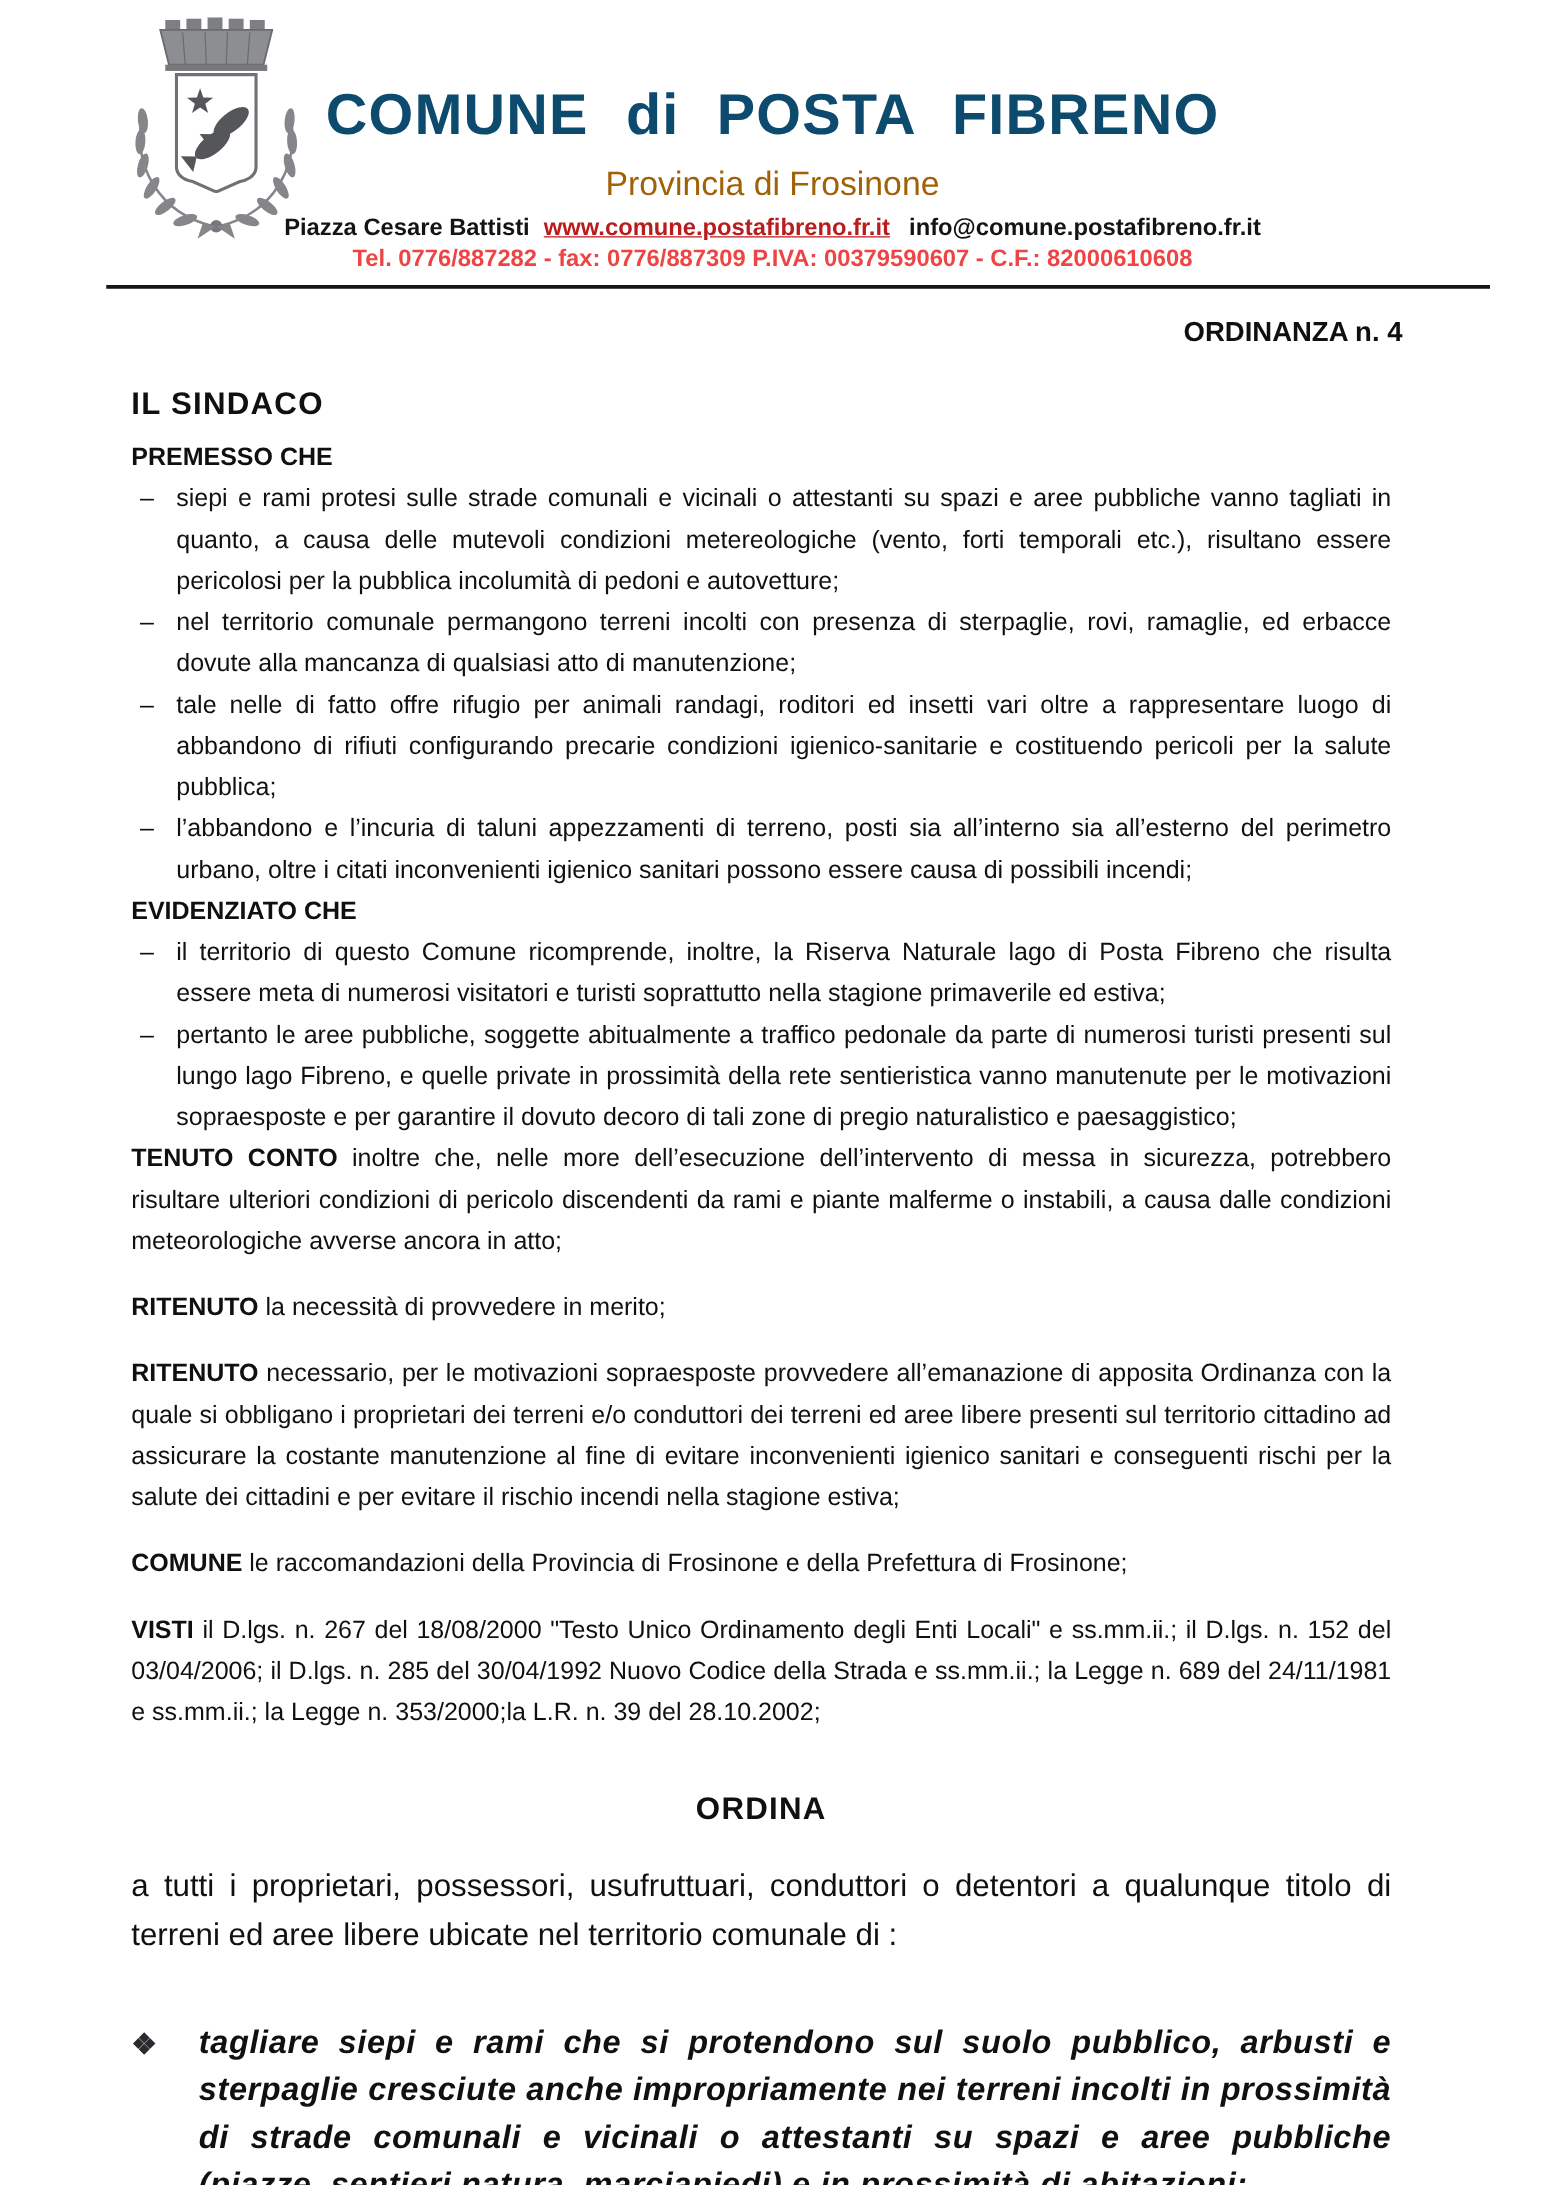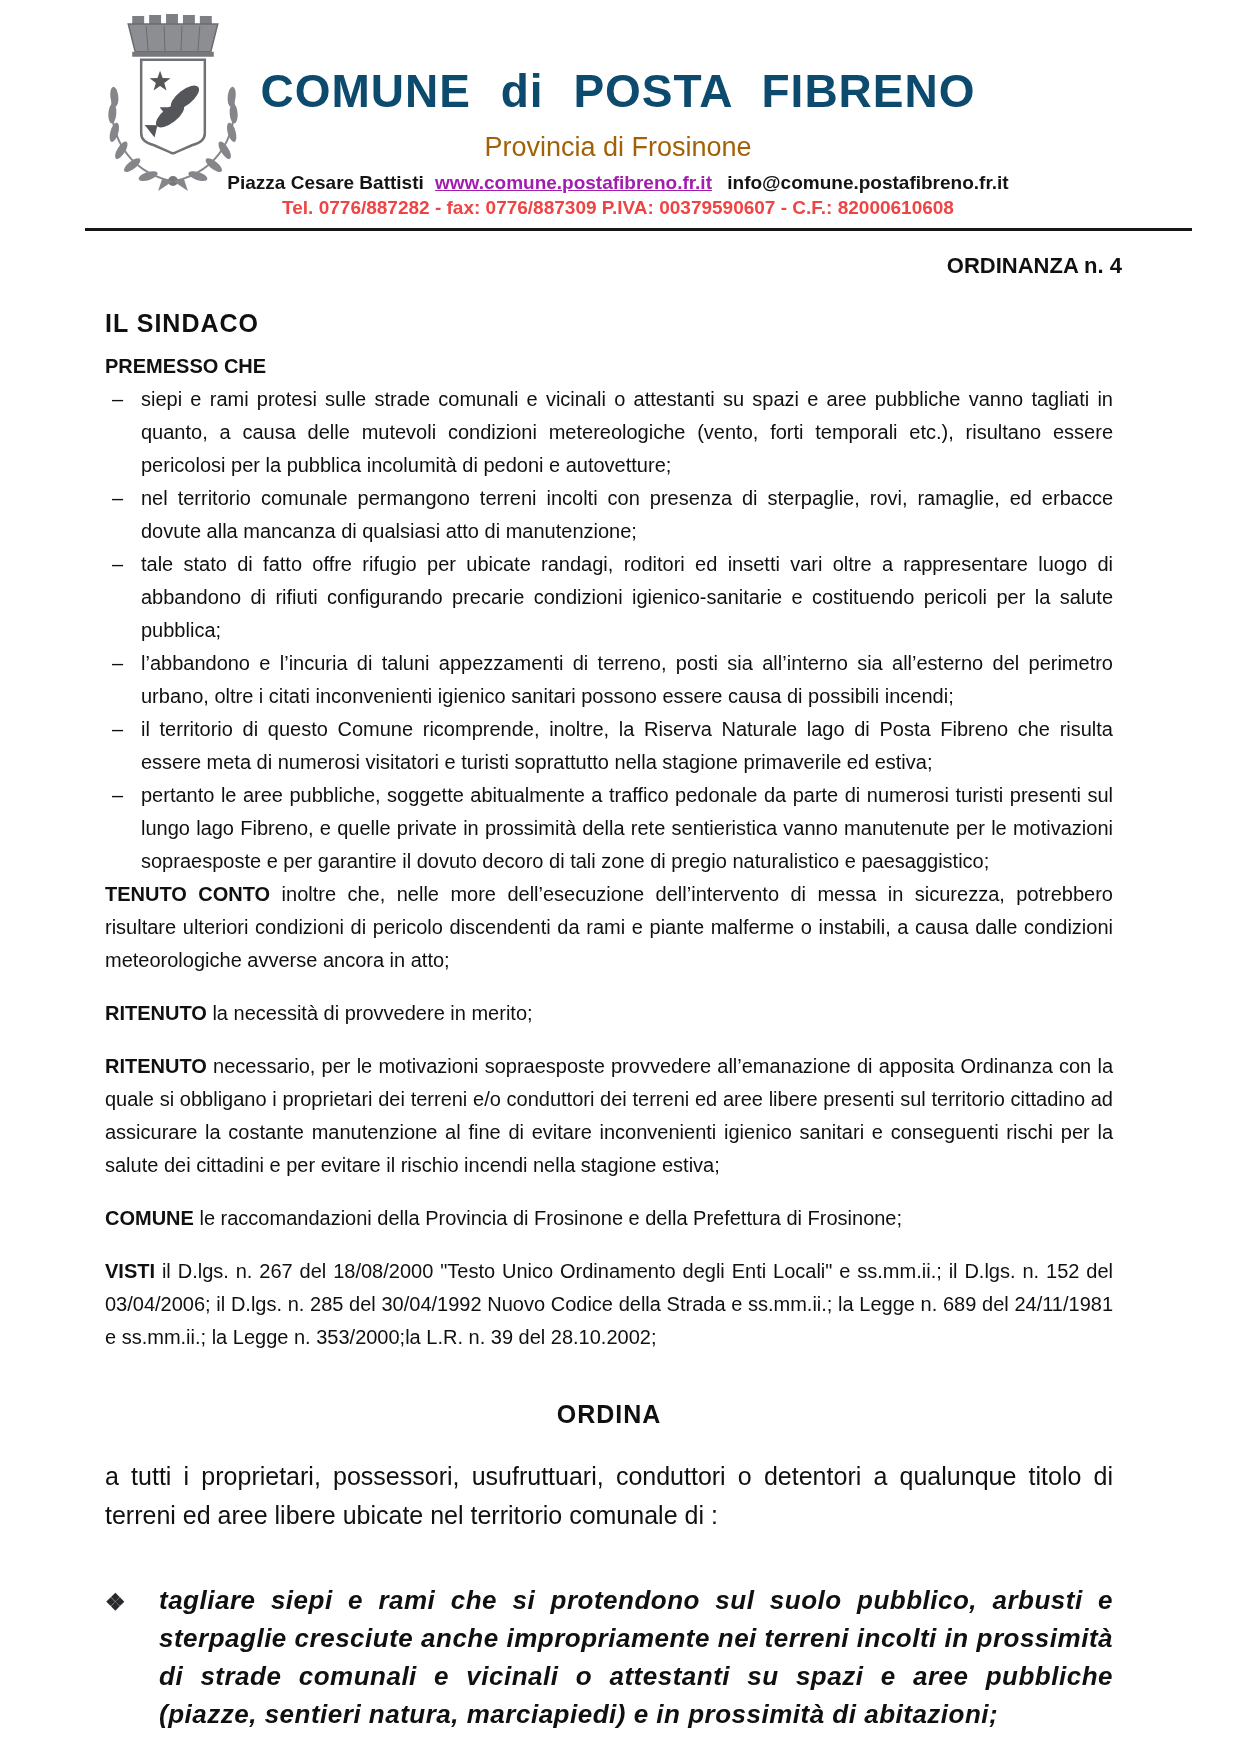--- a/index.html
+++ b/index.html
@@ -13,21 +13,21 @@
   }
   .header { position:relative; padding-top:12px; }
   .logo { position:absolute; left:86px; top:10px; width:174px; height:184px; }
   .title {
     text-align:center; margin-top:52px;
     font-size:46px; font-weight:bold; color:#0c4a6e;
     letter-spacing:1px; word-spacing:16px;
   }
   .subtitle { text-align:center; margin-top:14px; font-size:27px; color:#a16207; }
   .contact-line { text-align:center; margin-top:9px; font-size:19px; font-weight:bold; color:#141414; }
-  .contact-line .website { color:#a21caf; text-decoration:underline; font-weight:bold; margin:0 10px 0 6px; }
+  .contact-line .website { color:#b91c1c; text-decoration:underline; font-weight:bold; margin:0 10px 0 6px; }
   .contact-line .email { }
   .tel-line { text-align:center; margin-top:3px; font-size:19px; font-weight:bold; color:#ef4444; }
   .rule { margin:9px 0 0 85px; width:1107px; height:0; border-top:3px solid #161616; }
   .ord-num { margin-top:22px; padding-right:114px; text-align:right; font-size:22px; font-weight:bold; }
   .body-col { margin-left:105px; width:1008px; }
   .sindaco { text-align:left; font-size:25px; font-weight:bold; letter-spacing:1px; margin:30px 0 12px 0; }
   .sec-label { font-size:20px; font-weight:bold; line-height:33px; }
   .dash-item { display:flex; font-size:20px; line-height:33px; }
   .dash-item .dash { flex:none; width:36px; padding-left:7px; box-sizing:border-box; }
   .dash-item .txt { flex:1; text-align:justify; }
@@ -122,27 +122,28 @@
   <div class="dash-item">
     <span class="dash">–</span>
     <div class="txt">siepi e rami protesi sulle strade comunali e vicinali o attestanti su spazi e aree pubbliche vanno tagliati in quanto, a causa delle mutevoli condizioni metereologiche  (vento, forti temporali etc.), risultano essere pericolosi per la pubblica incolumità di pedoni e autovetture;</div>
   </div>
   <div class="dash-item">
     <span class="dash">–</span>
     <div class="txt">nel territorio comunale permangono terreni incolti con presenza di sterpaglie, rovi, ramaglie, ed erbacce dovute alla mancanza di qualsiasi atto di manutenzione;</div>
   </div>
   <div class="dash-item">
     <span class="dash">–</span>
-    <div class="txt">tale stato di fatto offre rifugio per ubicate randagi, roditori ed insetti vari oltre a rappresentare luogo di abbandono di rifiuti configurando precarie condizioni igienico-sanitarie e costituendo pericoli per la salute pubblica;</div>
+    <div class="txt">tale nelle di fatto offre rifugio per animali randagi, roditori ed insetti vari oltre a rappresentare luogo di abbandono di rifiuti configurando precarie condizioni igienico-sanitarie e costituendo pericoli per la salute pubblica;</div>
   </div>
   <div class="dash-item">
     <span class="dash">–</span>
     <div class="txt">l’abbandono e l’incuria di taluni appezzamenti di terreno, posti sia all’interno sia all’esterno del perimetro urbano, oltre i citati inconvenienti igienico sanitari possono essere causa di possibili incendi;</div>
   </div>
 
+  <div class="sec-label">EVIDENZIATO CHE</div>
 
   <div class="dash-item">
     <span class="dash">–</span>
     <div class="txt">il territorio di questo Comune ricomprende, inoltre, la Riserva Naturale lago di Posta Fibreno che risulta essere meta di numerosi visitatori e turisti soprattutto nella stagione primaverile ed estiva;</div>
   </div>
   <div class="dash-item">
     <span class="dash">–</span>
     <div class="txt">pertanto le aree pubbliche, soggette abitualmente a traffico pedonale da parte di numerosi turisti presenti sul lungo lago Fibreno, e  quelle private in prossimità della rete sentieristica vanno manutenute per le motivazioni sopraesposte e per garantire il dovuto decoro di tali zone di pregio naturalistico e paesaggistico;</div>
   </div>
 

